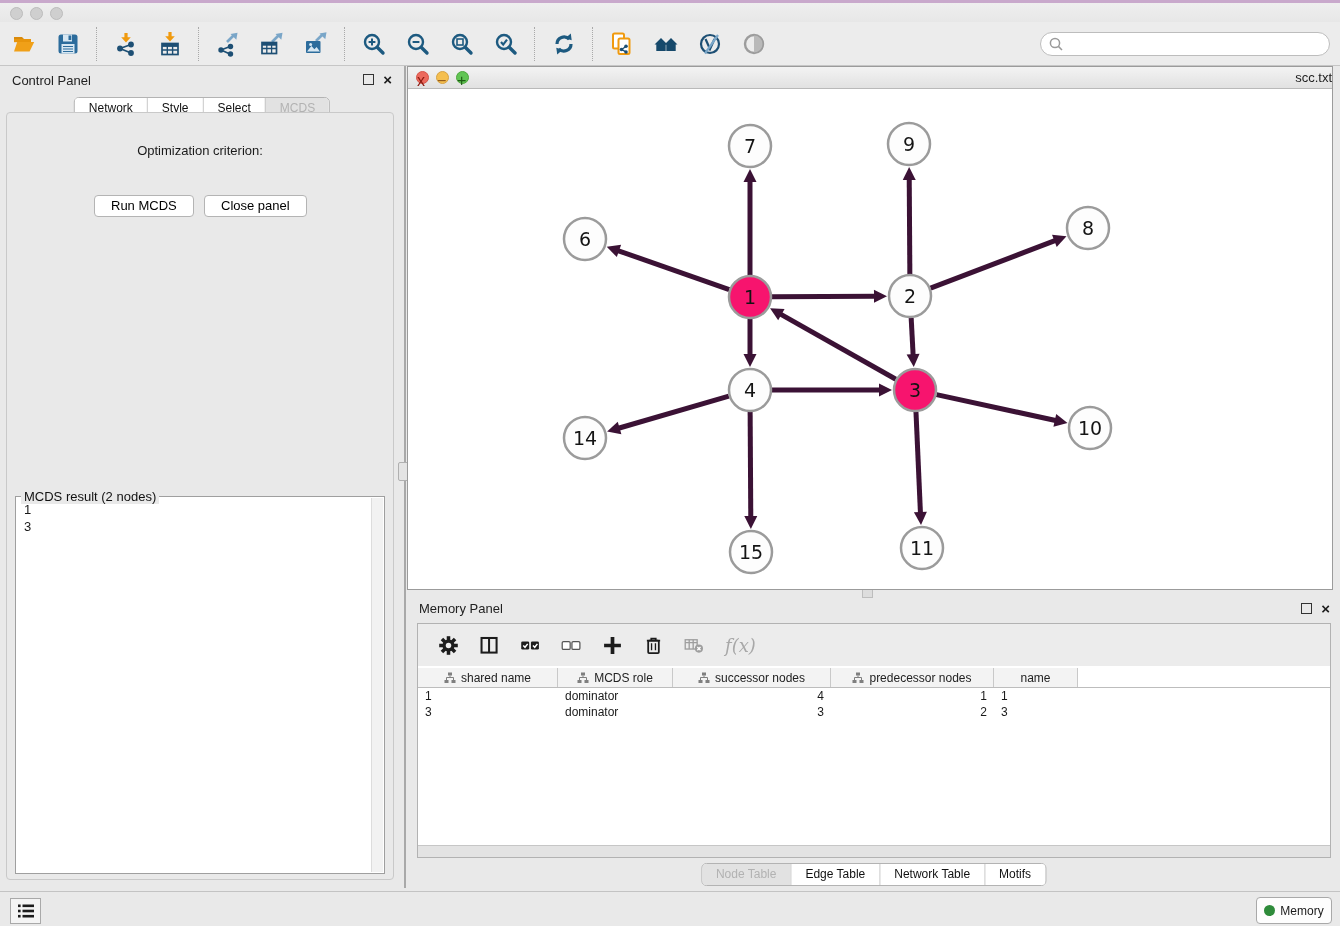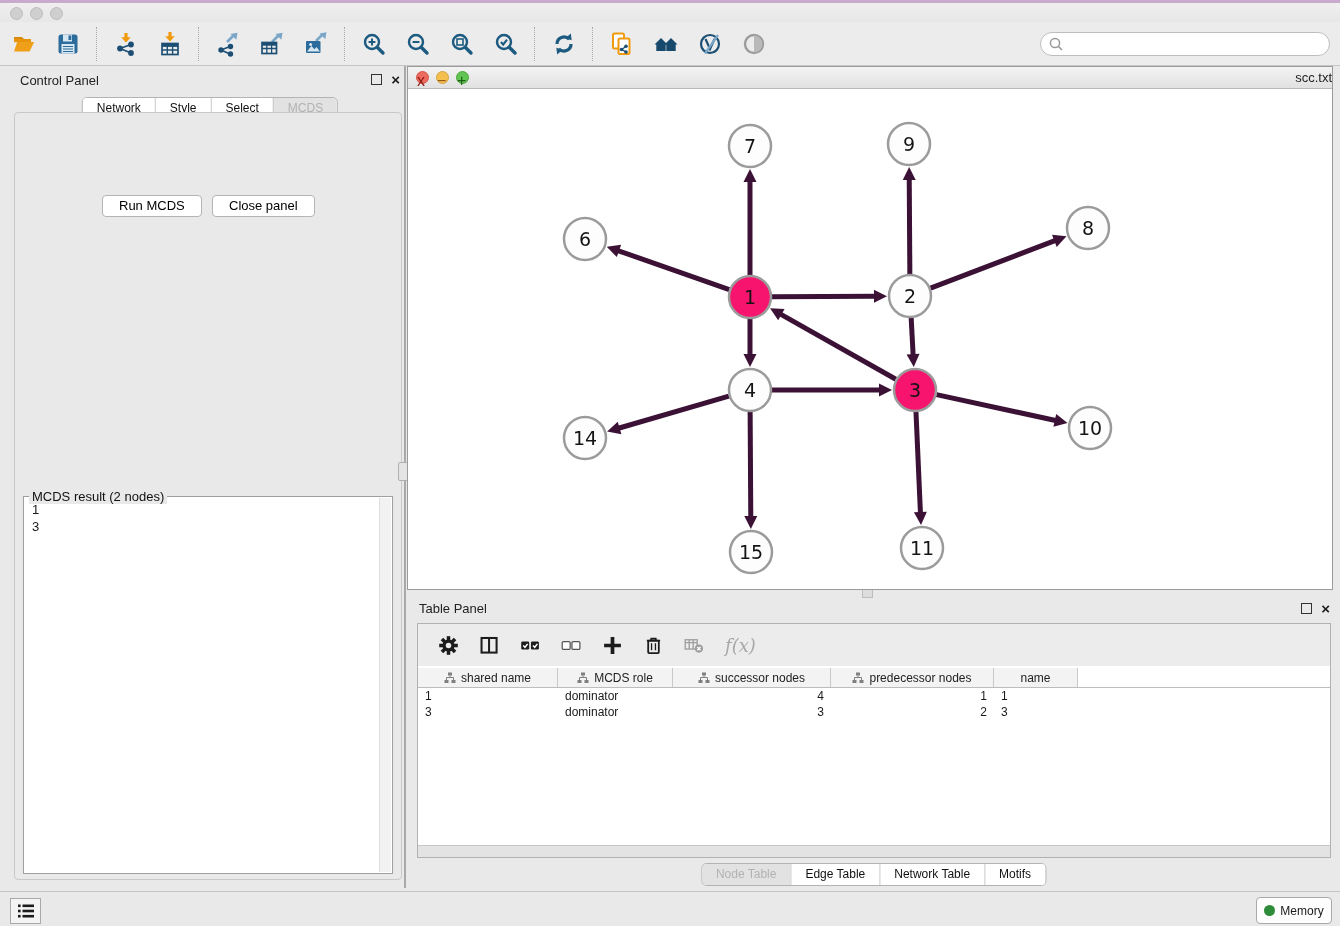--- a/index.html
+++ b/index.html
@@ -24,21 +24,21 @@
   .tbtn{width:27px;height:27px;flex:0 0 auto;display:flex;align-items:center;justify-content:center}
   .tbtn svg{width:26px;height:26px}
   .vsep{width:0;height:34px;border-left:1px dotted #a9a9a9;margin:0 -2px;flex:0 0 auto}
   #search-box{margin-left:auto;margin-right:10px;width:290px;height:24px;background:#fff;
               border:1px solid #bdbdbd;border-radius:13px;display:flex;align-items:center;
               padding-left:7px;box-sizing:border-box}
   #search-box input{border:none;outline:none;flex:1;font-size:13px;background:transparent;
                     font-family:"Liberation Sans",sans-serif}
 
   
-  #control-panel{left:8px;top:66px;width:404px;height:822px}
+  #control-panel{left:0;top:66px;width:404px;height:822px}
   .panel-title{font-size:13px;color:#222}
   #cp-title{left:12px;top:7px}
   .win-btns{display:flex;align-items:center;gap:9px}
   #cp-btns{right:12px;top:6px}
   .win-float{width:9px;height:9px;border:1.5px solid #333;background:transparent}
   .win-close{font-size:15px;font-weight:900;color:#1c1c1c;line-height:15px}
   .seg{display:flex;border:1px solid #b3b3b3;border-radius:5px;overflow:hidden;background:#fff;height:21px}
   .seg .tab{padding:2px 14px;font-size:12px;line-height:17px;border-left:1px solid #c9c9c9;
             white-space:nowrap;background:#fff;color:#111}
   .seg .tab:first-child{border-left:none}
@@ -271,20 +271,21 @@
     <span class="win-float"></span>
     <span class="win-close">×</span>
   </div>
   <div id="cp-tabs" class="abs seg">
       <div class="tab">Network</div>
       <div class="tab">Style</div>
       <div class="tab">Select</div>
       <div class="tab active">MCDS</div>
     </div>
   <div id="cp-body" class="abs">
+    <div id="opt-label" class="abs">Optimization criterion:</div>
     <button id="run-btn" class="pushbtn">Run MCDS</button>
     <button id="closepanel-btn" class="pushbtn">Close panel</button>
     <div id="mcds-group" class="abs">
       <span id="mcds-legend">MCDS result (2 nodes)</span>
       <div id="mcds-lines">
           <div>1</div>
           <div>3</div>
         </div>
       <div id="mcds-scroll"></div>
     </div>
@@ -352,21 +353,21 @@
       <circle cx="514" cy="459" r="21" fill="#fdfdfd" stroke="#9b9b9b" stroke-width="2.5"></circle>
       <text x="514" y="459" text-anchor="middle" dy="0.35em" font-size="19" fill="#141414" font-family="&quot;DejaVu Sans&quot;, sans-serif">11</text>
       <circle cx="177" cy="349" r="21" fill="#fdfdfd" stroke="#9b9b9b" stroke-width="2.5"></circle>
       <text x="177" y="349" text-anchor="middle" dy="0.35em" font-size="19" fill="#141414" font-family="&quot;DejaVu Sans&quot;, sans-serif">14</text>
       <circle cx="343" cy="463" r="21" fill="#fdfdfd" stroke="#9b9b9b" stroke-width="2.5"></circle>
       <text x="343" y="463" text-anchor="middle" dy="0.35em" font-size="19" fill="#141414" font-family="&quot;DejaVu Sans&quot;, sans-serif">15</text>
     </svg>
 </div>
 
 <div id="table-panel" class="abs">
-  <div id="tp-title" class="abs panel-title">Table Panel</div>
+  <div id="tp-title" class="abs panel-title">Memory Panel</div>
   <div id="tp-btns" class="abs win-btns">
     <span class="win-float"></span>
     <span class="win-close">×</span>
   </div>
   <div id="tp-inner" class="abs">
     <div id="tbl-head" class="abs">
         <div class="th" style="width: 140px;">
           <svg width="12" height="12" viewBox="0 0 12 12">
             <rect x="4" y="0.5" width="4" height="3" fill="#7f7f7f"></rect>
             <rect x="0.5" y="8" width="4" height="3" fill="#7f7f7f"></rect>

